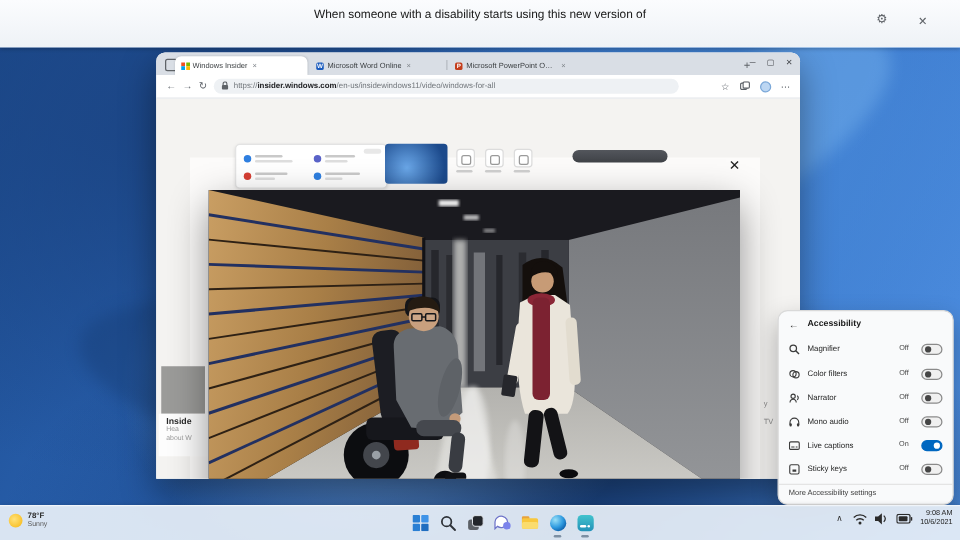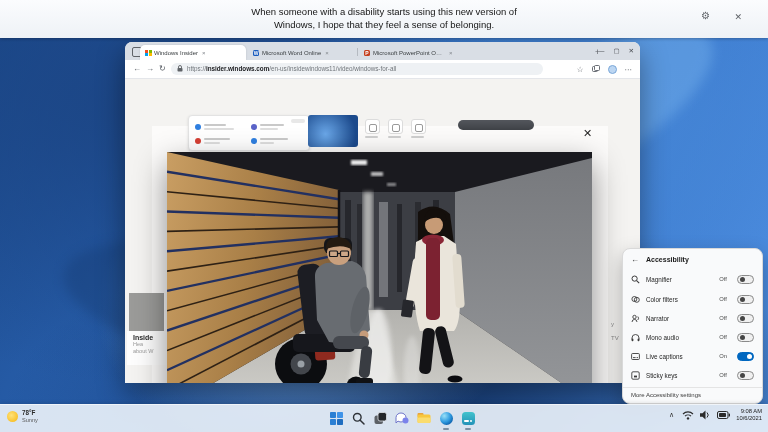--- a/index.html
+++ b/index.html
@@ -127,21 +127,20 @@
 <div id="screen">
   <div class="wallpaper">
     <div class="petal p1"></div>
     <div class="petal p2"></div>
     <div class="petal p3"></div>
   </div>
 
   <div class="captions-bar">
     <div class="captions-text">
       <div>When someone with a disability starts using this new version of</div>
-      <div>Windows, I hope that they feel a sense of belonging.</div>
     </div>
     <span class="cap-icon cap-gear">⚙</span>
     <span class="cap-icon cap-close">✕</span>
   </div>
 
   <div class="browser">
     <div class="tabstrip">
       <span class="tab-actions"></span>
       <div class="tab active" style="left:15px;width:106px;">
         <span class="favicon fav-ms">

